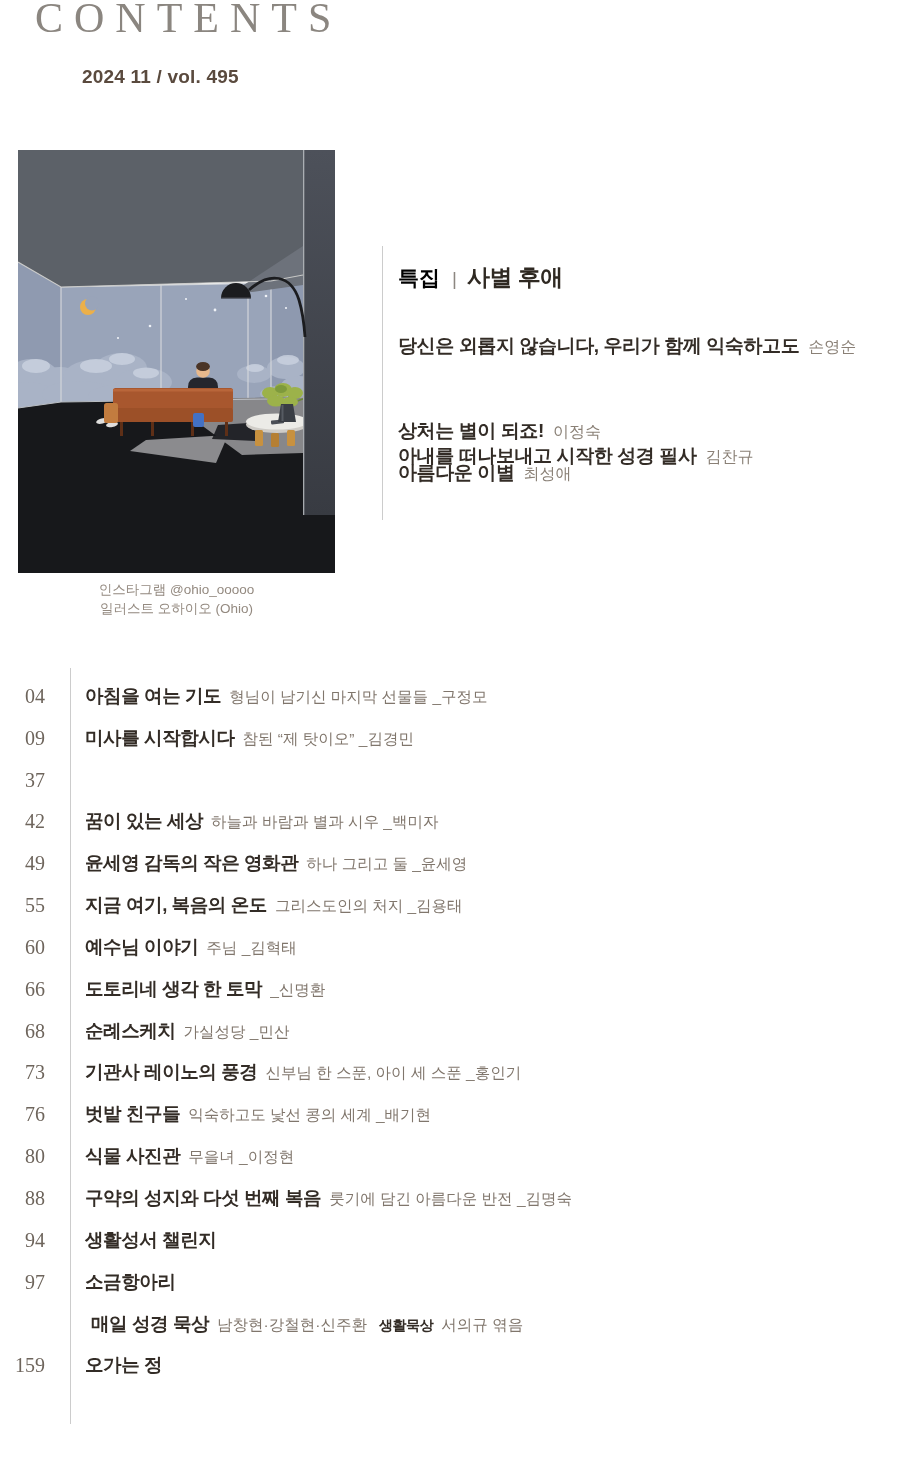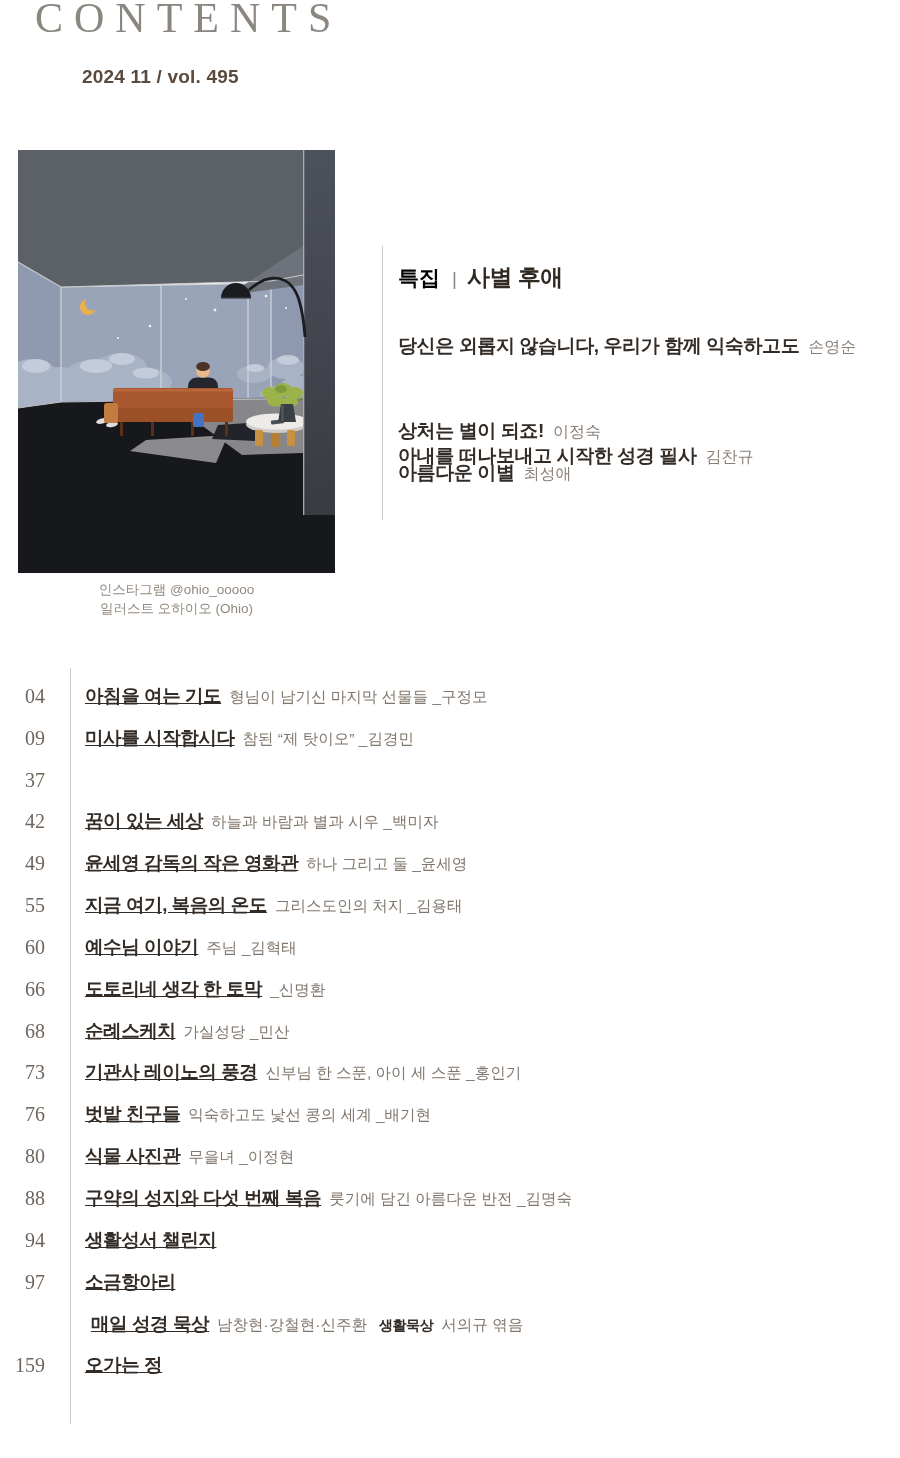--- a/index.html
+++ b/index.html
@@ -44,21 +44,21 @@
   
   .toc-rule{position:absolute;left:70px;top:668px;width:1px;height:756px;background:#cccccc;}
   .toc{position:absolute;left:0;top:666px;width:900px;}
   .toc-row{height:41.85px;display:flex;align-items:flex-end;white-space:nowrap;}
   .toc-num{
     width:45px;text-align:right;flex:0 0 45px;
     font-family:"Liberation Serif", serif;
     font-size:20px;color:#6e655c;
   }
   .toc-body{margin-left:40px;}
-  .toc-title{font-size:18.5px;font-weight:800;color:#332c26;letter-spacing:-0.4px;text-decoration:underline;}
+  .toc-title{font-size:18.5px;font-weight:800;color:#332c26;letter-spacing:-0.4px;}
   .toc-sub{font-size:15.5px;color:#80766c;margin-left:8px;}
   .toc-title2{font-size:14px;font-weight:800;color:#332c26;letter-spacing:-0.4px;margin-left:12px;}
   .toc-row.indent .toc-body{margin-left:46px;}
 </style>
 </head>
 <body>
 
 <div class="masthead">CONTENTS</div>
 <div class="issue-line">2024 11 / vol. 495</div>
 

